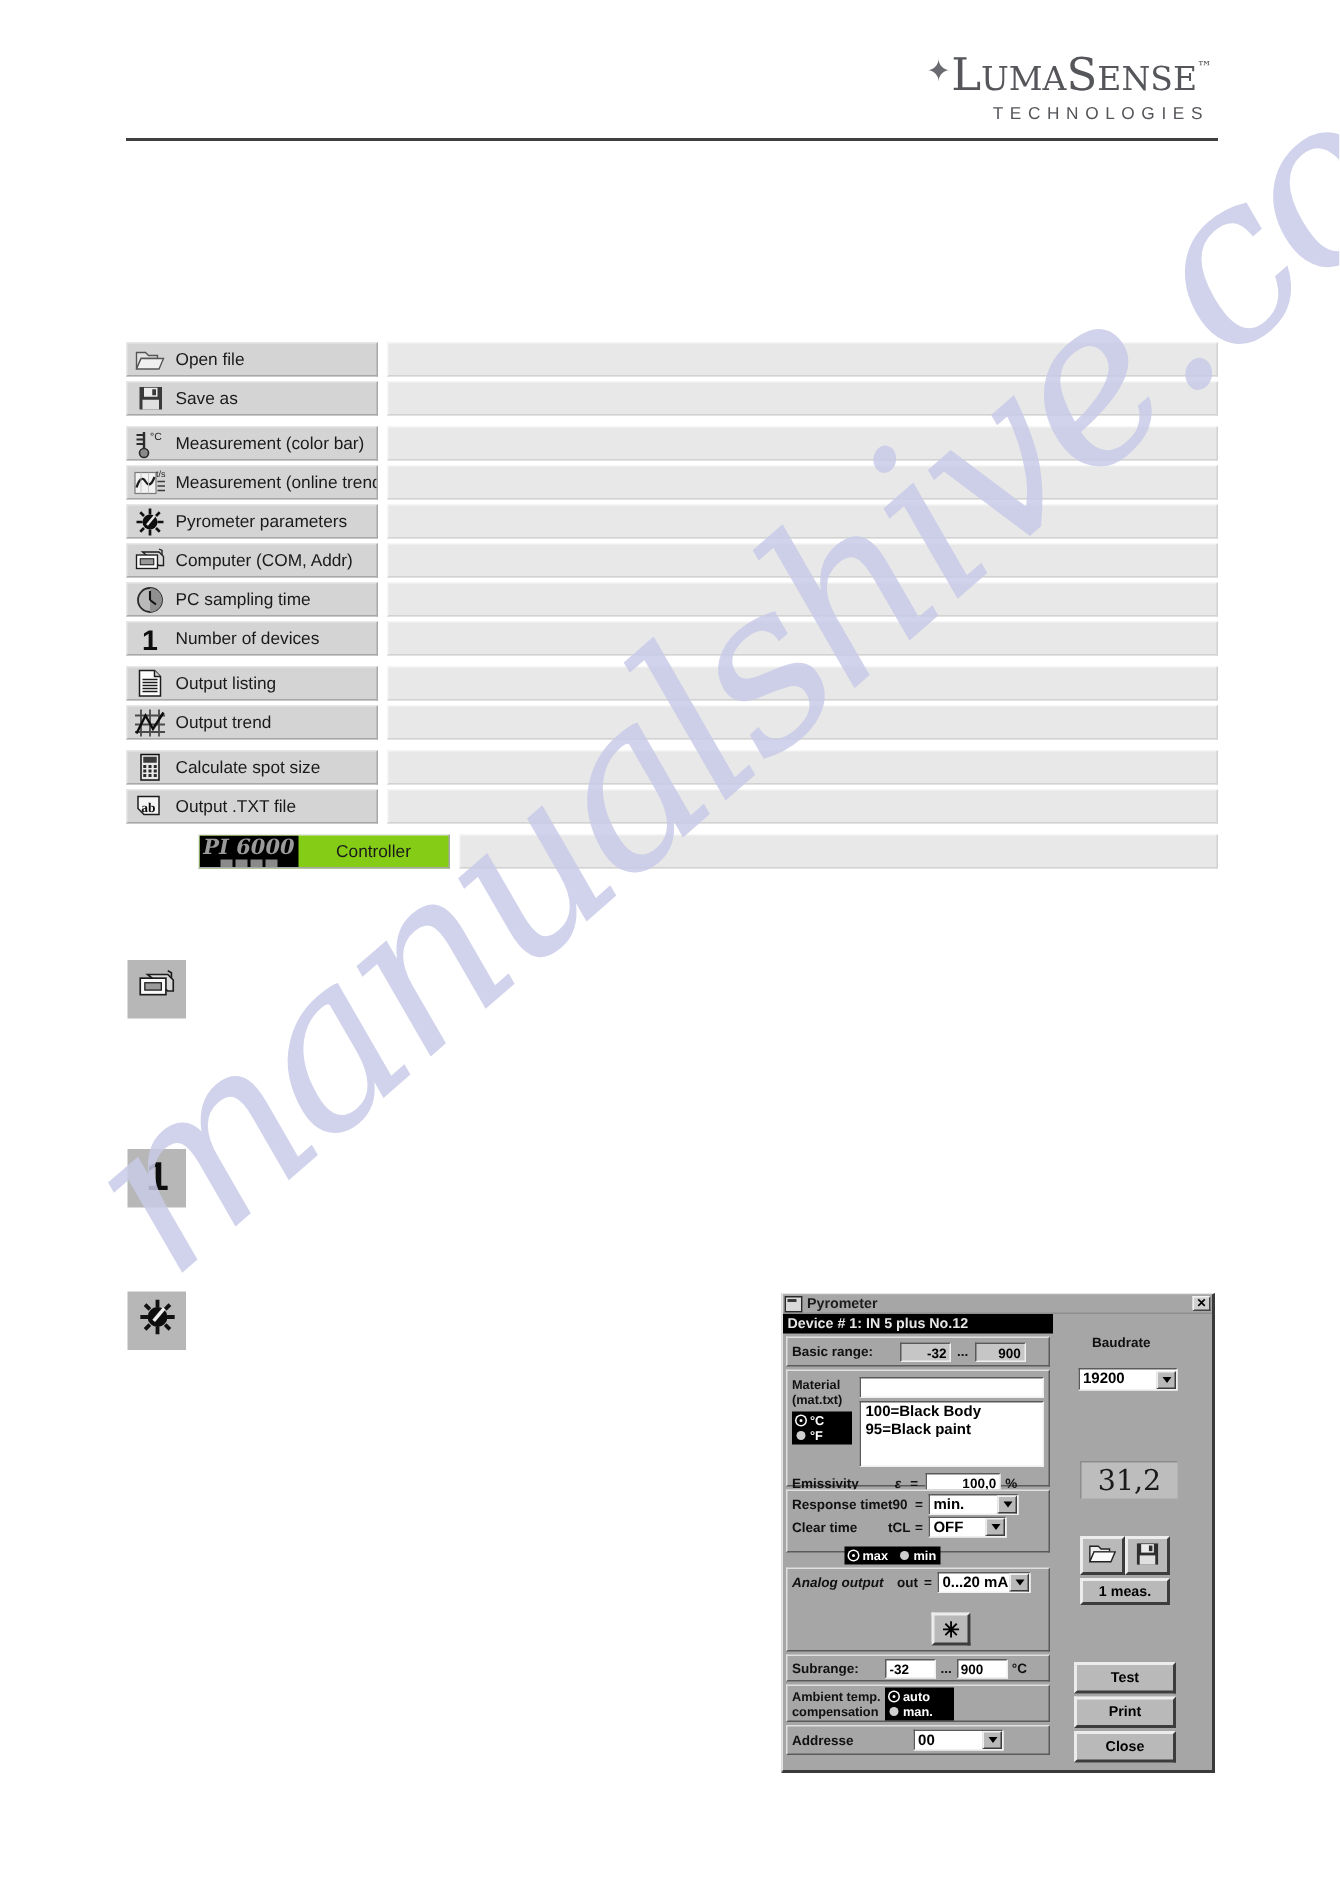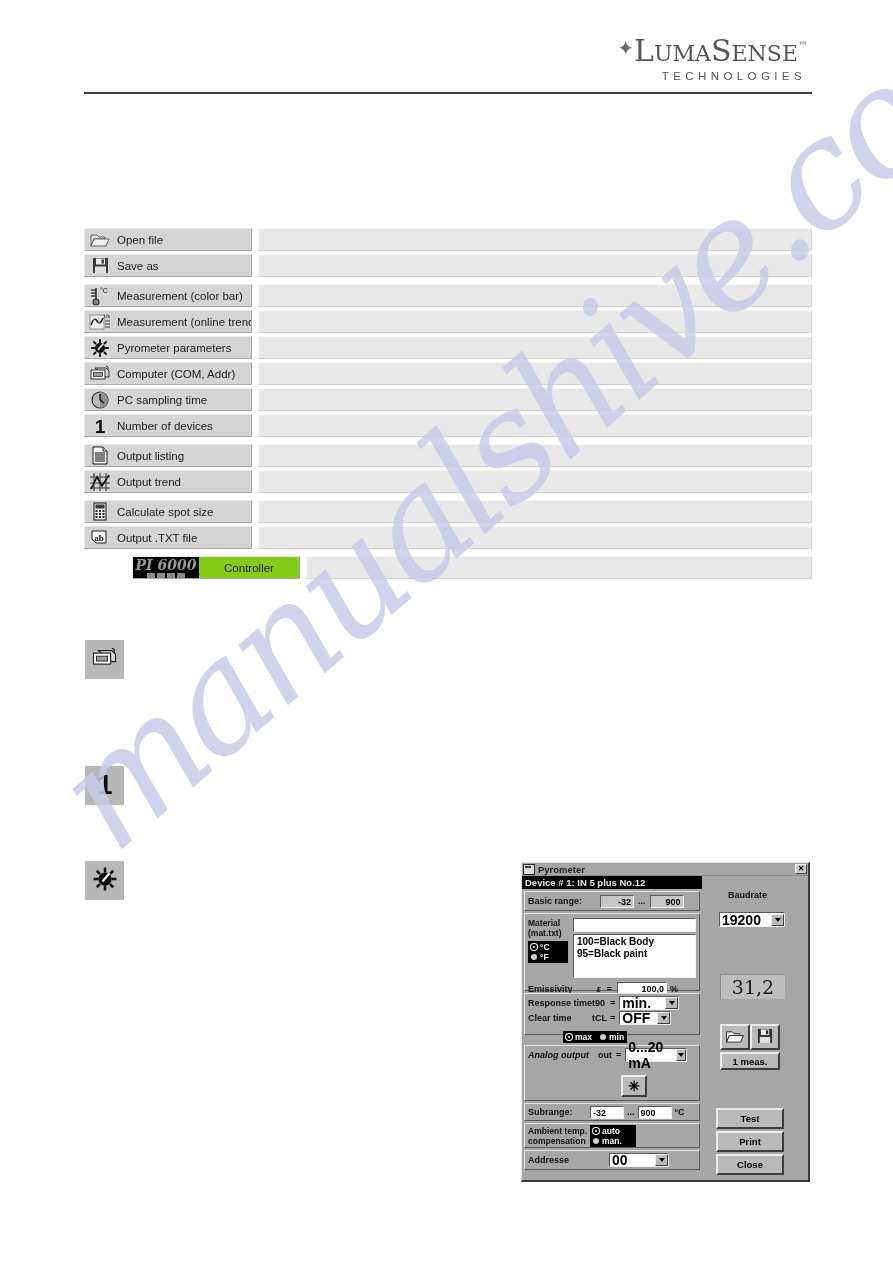--- a/index.html
+++ b/index.html
@@ -321,21 +321,21 @@
     background: #ffffff;
     border-top: 1px solid #5a5a5a;
     border-left: 1px solid #5a5a5a;
     border-right: 1px solid #f0f0f0;
     border-bottom: 1px solid #f0f0f0;
     height: 14px;
     display: flex;
     align-items: center;
     box-sizing: border-box;
     padding-left: 2px;
-    font-size: 14px;
+    font-size: 10px;
     font-weight: bold;
   }
   .combo .arrow {
     margin-left: auto;
     width: 13px;
     height: 12px;
     background: #b9b9b9;
     border-top: 1px solid #f0f0f0;
     border-left: 1px solid #f0f0f0;
     border-right: 1px solid #3c3c3c;

